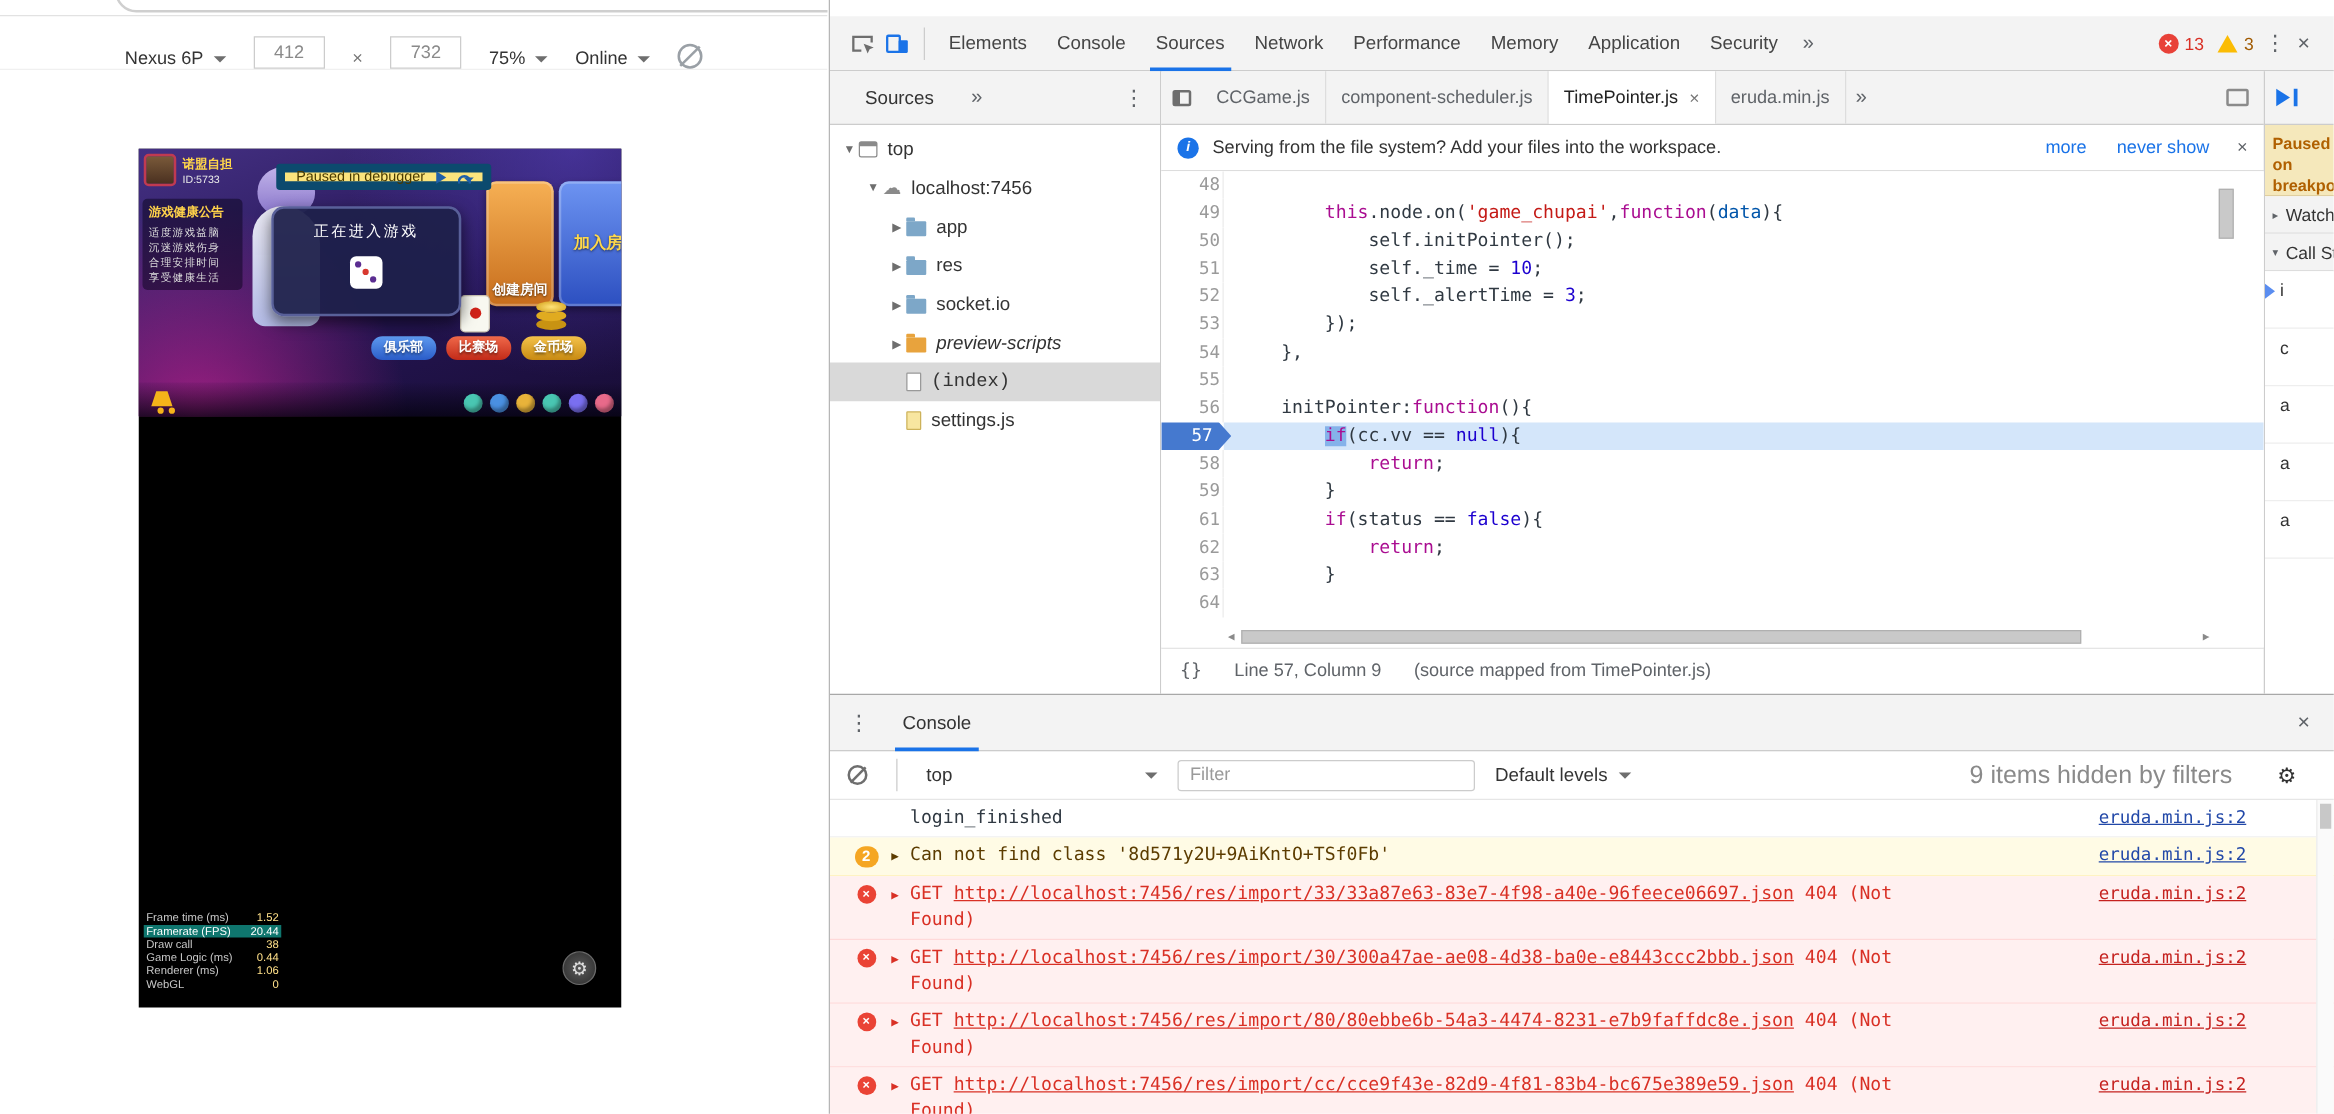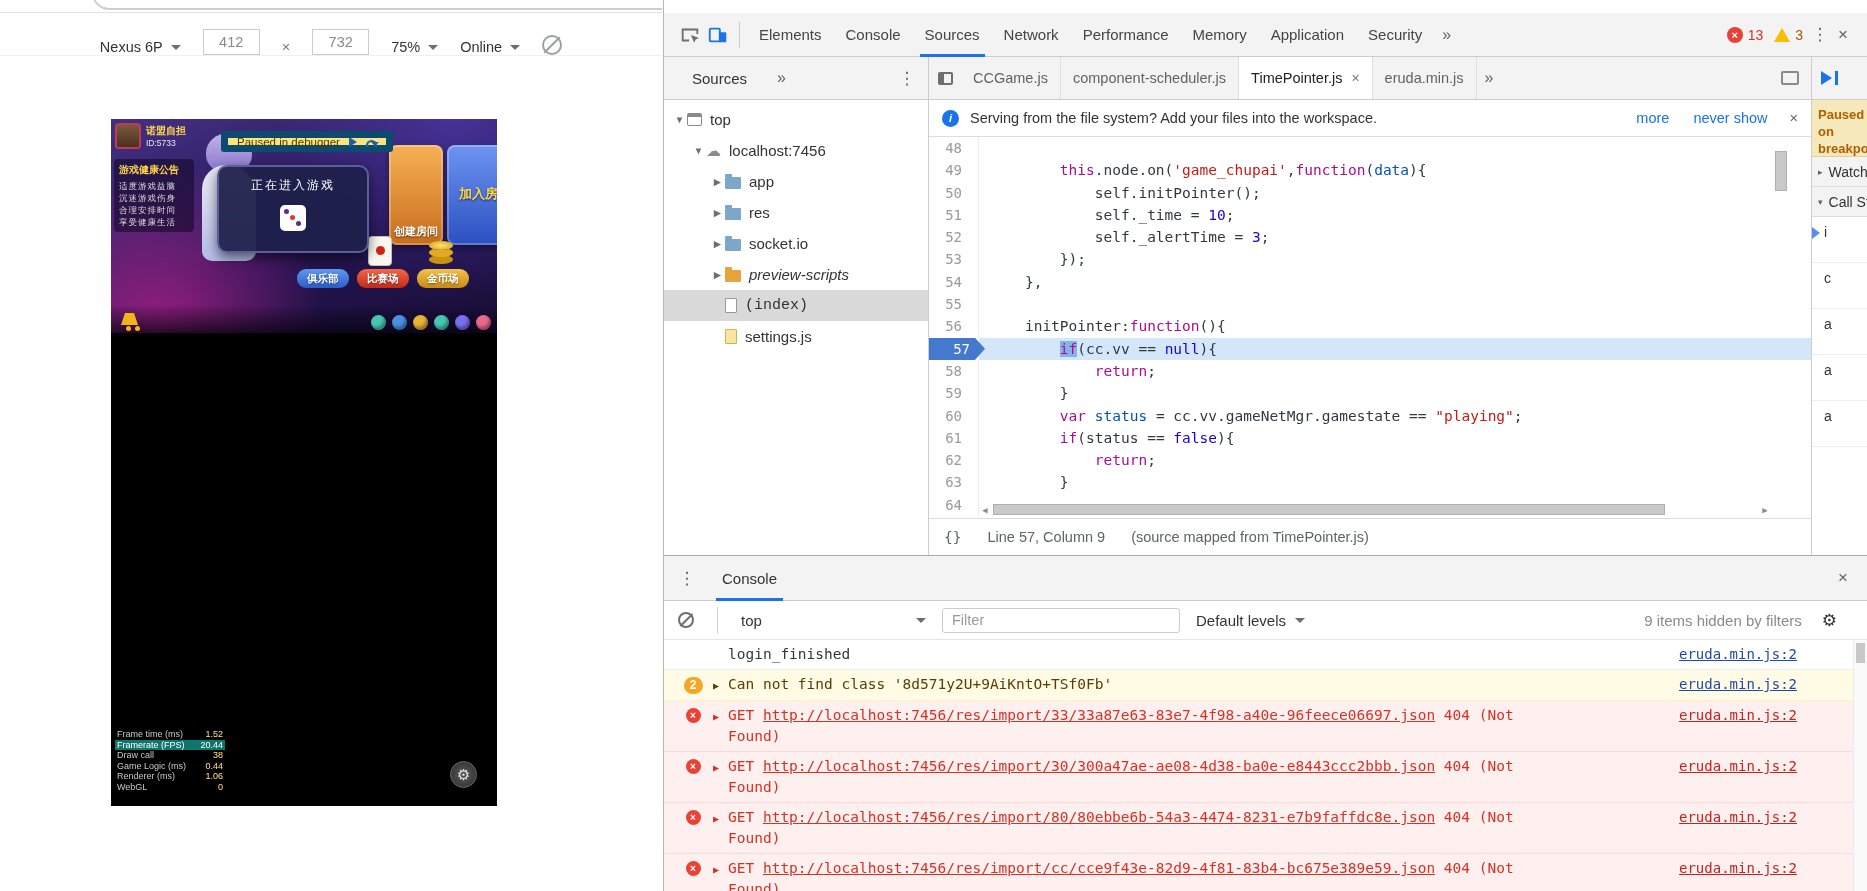--- a/index.html
+++ b/index.html
@@ -148,21 +148,21 @@
              padding:0 13px; font-size:14.5px; color:#333; }
   .info-ic { width:17px; height:17px; border-radius:50%; background:#1a73e8; color:#fff; font-size:11px;
              font-style:italic; font-weight:bold; display:flex; align-items:center; justify-content:center;
              margin-right:11px; flex:none; }
   .info-link { color:#1a73e8; margin-left:24px; white-space:nowrap; }
   .info-x { color:#5f6368; margin-left:22px; }
 
   .code-area { flex:1; position:relative; overflow:hidden; background:#fff;
                font-family:"DejaVu Sans Mono","Liberation Mono",monospace; font-size:14.5px; }
   .code-row { display:flex; height:22.3px; white-space:pre; }
-  .gut { width:50px; flex:none; text-align:right; padding-right:16px; color:#9a9a9a; font-size:14px;
+  .gut { width:50px; flex:none; text-align:right; padding-right:2px; color:#9a9a9a; font-size:14px;
          line-height:22.3px; background:#fff; border-right:1px solid #ececec; }
   .gut.bp { background:#4579cf; color:#fff; border-right:none; width:56px; margin-right:-6px;
             padding-right:15px; clip-path:polygon(0 0,82% 0,100% 50%,82% 100%,0 100%); z-index:2; }
   .code-line { flex:1; padding-left:11px; line-height:22.3px; color:#303942; }
   .code-row.exec .code-line { background:#d4e6fa; }
   .tk-kw { color:#aa0d91; } .tk-str { color:#c41a16; } .tk-num,.tk-atom { color:#1c00cf; }
   .tk-def { color:#0055aa; } .tk-pl { color:#303942; }
   .tk-exec { color:#aa0d91; background:#85b2ea; }
   .vscroll { position:absolute; top:4px; right:24px; width:12px; bottom:22px; }
   .vthumb { position:absolute; top:10px; left:0; width:100%; height:40px; background:#c9c9c9; border:1px solid #b0b0b0; }
@@ -203,21 +203,21 @@
   .cons-toolbar { height:39px; flex:none; border-bottom:1px solid #e6e6e6; display:flex; align-items:center;
                   padding:0 14px; gap:16px; font-size:15px; }
   .clear-ic { width:16px; height:16px; border:2px solid #6e6e6e; border-radius:50%; position:relative; flex:none; }
   .clear-ic::after { content:''; position:absolute; left:-2px; top:5px; width:17px; height:2px;
                      background:#6e6e6e; transform:rotate(-45deg); }
   .ctx-dd { width:185px; display:flex; align-items:center; color:#333; }
   .filter-input { width:238px; height:25px; border:1px solid #ccc; border-radius:3px; padding:0 9px;
                   font-size:14.5px; color:#333; font-family:"Liberation Sans",sans-serif; outline:none; }
   .filter-input::placeholder { color:#9a9a9a; }
   .levels-dd { display:flex; align-items:center; gap:9px; color:#333; }
-  .hidden-note { color:#8a8a8a; font-size:15px; margin-right:4px; white-space:nowrap; }
+  .hidden-note { color:#8a8a8a; font-size:20px; margin-right:20px; white-space:nowrap; }
   .cons-gear { color:#333; font-size:17px; margin-right:16px; }
   .cons-messages { flex:1; position:relative; overflow:hidden;
                    font-family:"DejaVu Sans Mono","Liberation Mono",monospace; font-size:14.5px; }
   .msg { display:flex; align-items:flex-start; padding:4px 70px 4px 18px; border-bottom:1px solid #f0f0f0;
          line-height:21px; color:#303942; }
   .icon-slot { width:22px; flex:none; display:flex; justify-content:center; padding-top:3px; }
   .arrow-slot { width:24px; flex:none; text-align:center; font-size:10px; padding-top:1px; }
   .msg-text { max-width:800px; }
   .msg-src { margin-left:auto; text-decoration:underline; font-size:14px; white-space:nowrap; color:#2248a8; }
   .msg.warning { background:#fffbe5; border-bottom-color:#fff3c2; color:#5c3c00; }
@@ -476,21 +476,20 @@
             <div class="code-row"><span class="gut">50</span><span class="code-line"><span class="tk-pl">            self.initPointer();</span></span></div>
             <div class="code-row"><span class="gut">51</span><span class="code-line"><span class="tk-pl">            self._time = </span><span class="tk-num">10</span><span class="tk-pl">;</span></span></div>
             <div class="code-row"><span class="gut">52</span><span class="code-line"><span class="tk-pl">            self._alertTime = </span><span class="tk-num">3</span><span class="tk-pl">;</span></span></div>
             <div class="code-row"><span class="gut">53</span><span class="code-line"><span class="tk-pl">        });</span></span></div>
             <div class="code-row"><span class="gut">54</span><span class="code-line"><span class="tk-pl">    },</span></span></div>
             <div class="code-row"><span class="gut">55</span><span class="code-line"></span></div>
             <div class="code-row"><span class="gut">56</span><span class="code-line"><span class="tk-pl">    initPointer:</span><span class="tk-kw">function</span><span class="tk-pl">(){</span></span></div>
             <div class="code-row exec"><span class="gut bp">57</span><span class="code-line"><span class="tk-pl">        </span><span class="tk-exec">if</span><span class="tk-pl">(cc.vv == </span><span class="tk-atom">null</span><span class="tk-pl">){</span></span></div>
             <div class="code-row"><span class="gut">58</span><span class="code-line"><span class="tk-pl">            </span><span class="tk-kw">return</span><span class="tk-pl">;</span></span></div>
             <div class="code-row"><span class="gut">59</span><span class="code-line"><span class="tk-pl">        }</span></span></div>
-            <div class="code-row"><span class="gut">60</span><span class="code-line"><span class="tk-pl">        </span><span class="tk-kw">var</span><span class="tk-pl"> </span><span class="tk-def">status</span><span class="tk-pl"> = cc.vv.gameNetMgr.gamestate == </span><span class="tk-str">"playing"</span><span class="tk-pl">;</span></span></div>
             <div class="code-row"><span class="gut">61</span><span class="code-line"><span class="tk-pl">        </span><span class="tk-kw">if</span><span class="tk-pl">(status == </span><span class="tk-atom">false</span><span class="tk-pl">){</span></span></div>
             <div class="code-row"><span class="gut">62</span><span class="code-line"><span class="tk-pl">            </span><span class="tk-kw">return</span><span class="tk-pl">;</span></span></div>
             <div class="code-row"><span class="gut">63</span><span class="code-line"><span class="tk-pl">        }</span></span></div>
             <div class="code-row"><span class="gut">64</span><span class="code-line"></span></div>
           </div>
         <div class="vscroll">
             <div class="vthumb"></div>
           </div>
         <div class="hscroll">
           <span class="harrow">◀</span>

